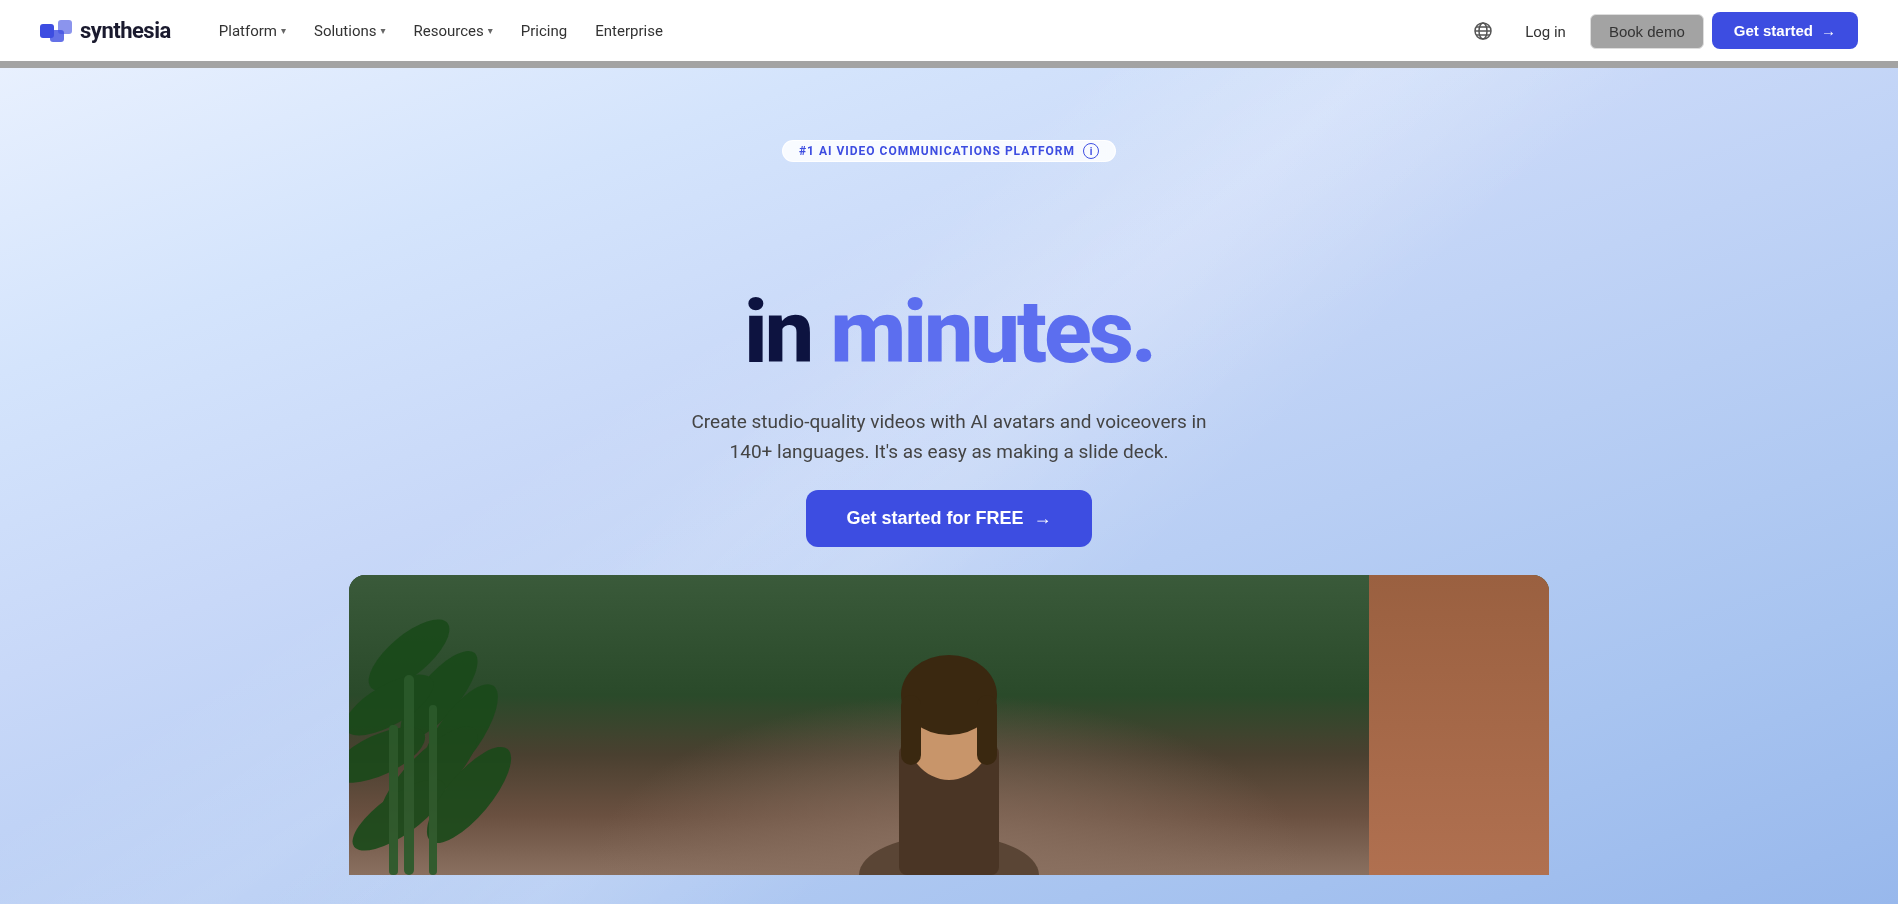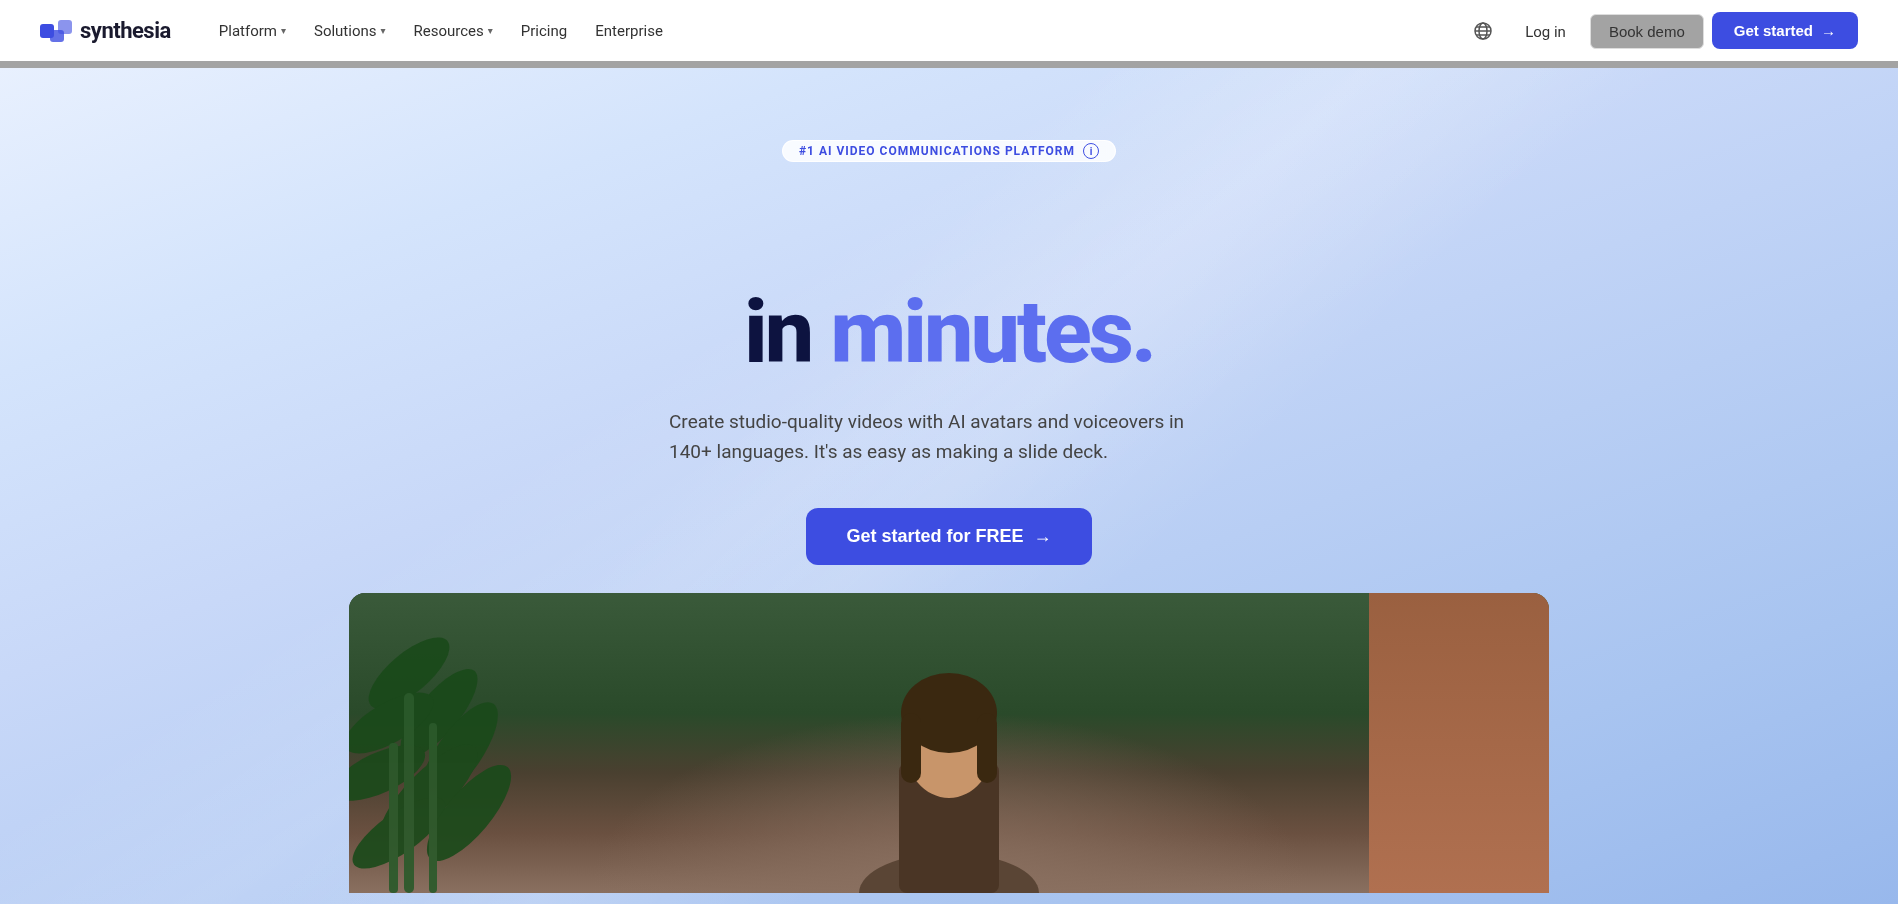--- a/index.html
+++ b/index.html
@@ -180,23 +180,24 @@
       position: relative;
       z-index: 1;
     }
     .hero-title .highlight {
       color: #5c6eef;
     }
 
     .hero-subtitle {
       font-size: 19px;
       color: #444;
+      text-align: center;
       max-width: 560px;
       line-height: 1.6;
-      margin-bottom: 40px;
+      margin-bottom: 22px;
       position: relative;
       z-index: 1;
     }
 
     .cta-btn {
       background: #3d4de1;
       color: #fff;
       border: none;
       border-radius: 12px;
       padding: 18px 40px;

